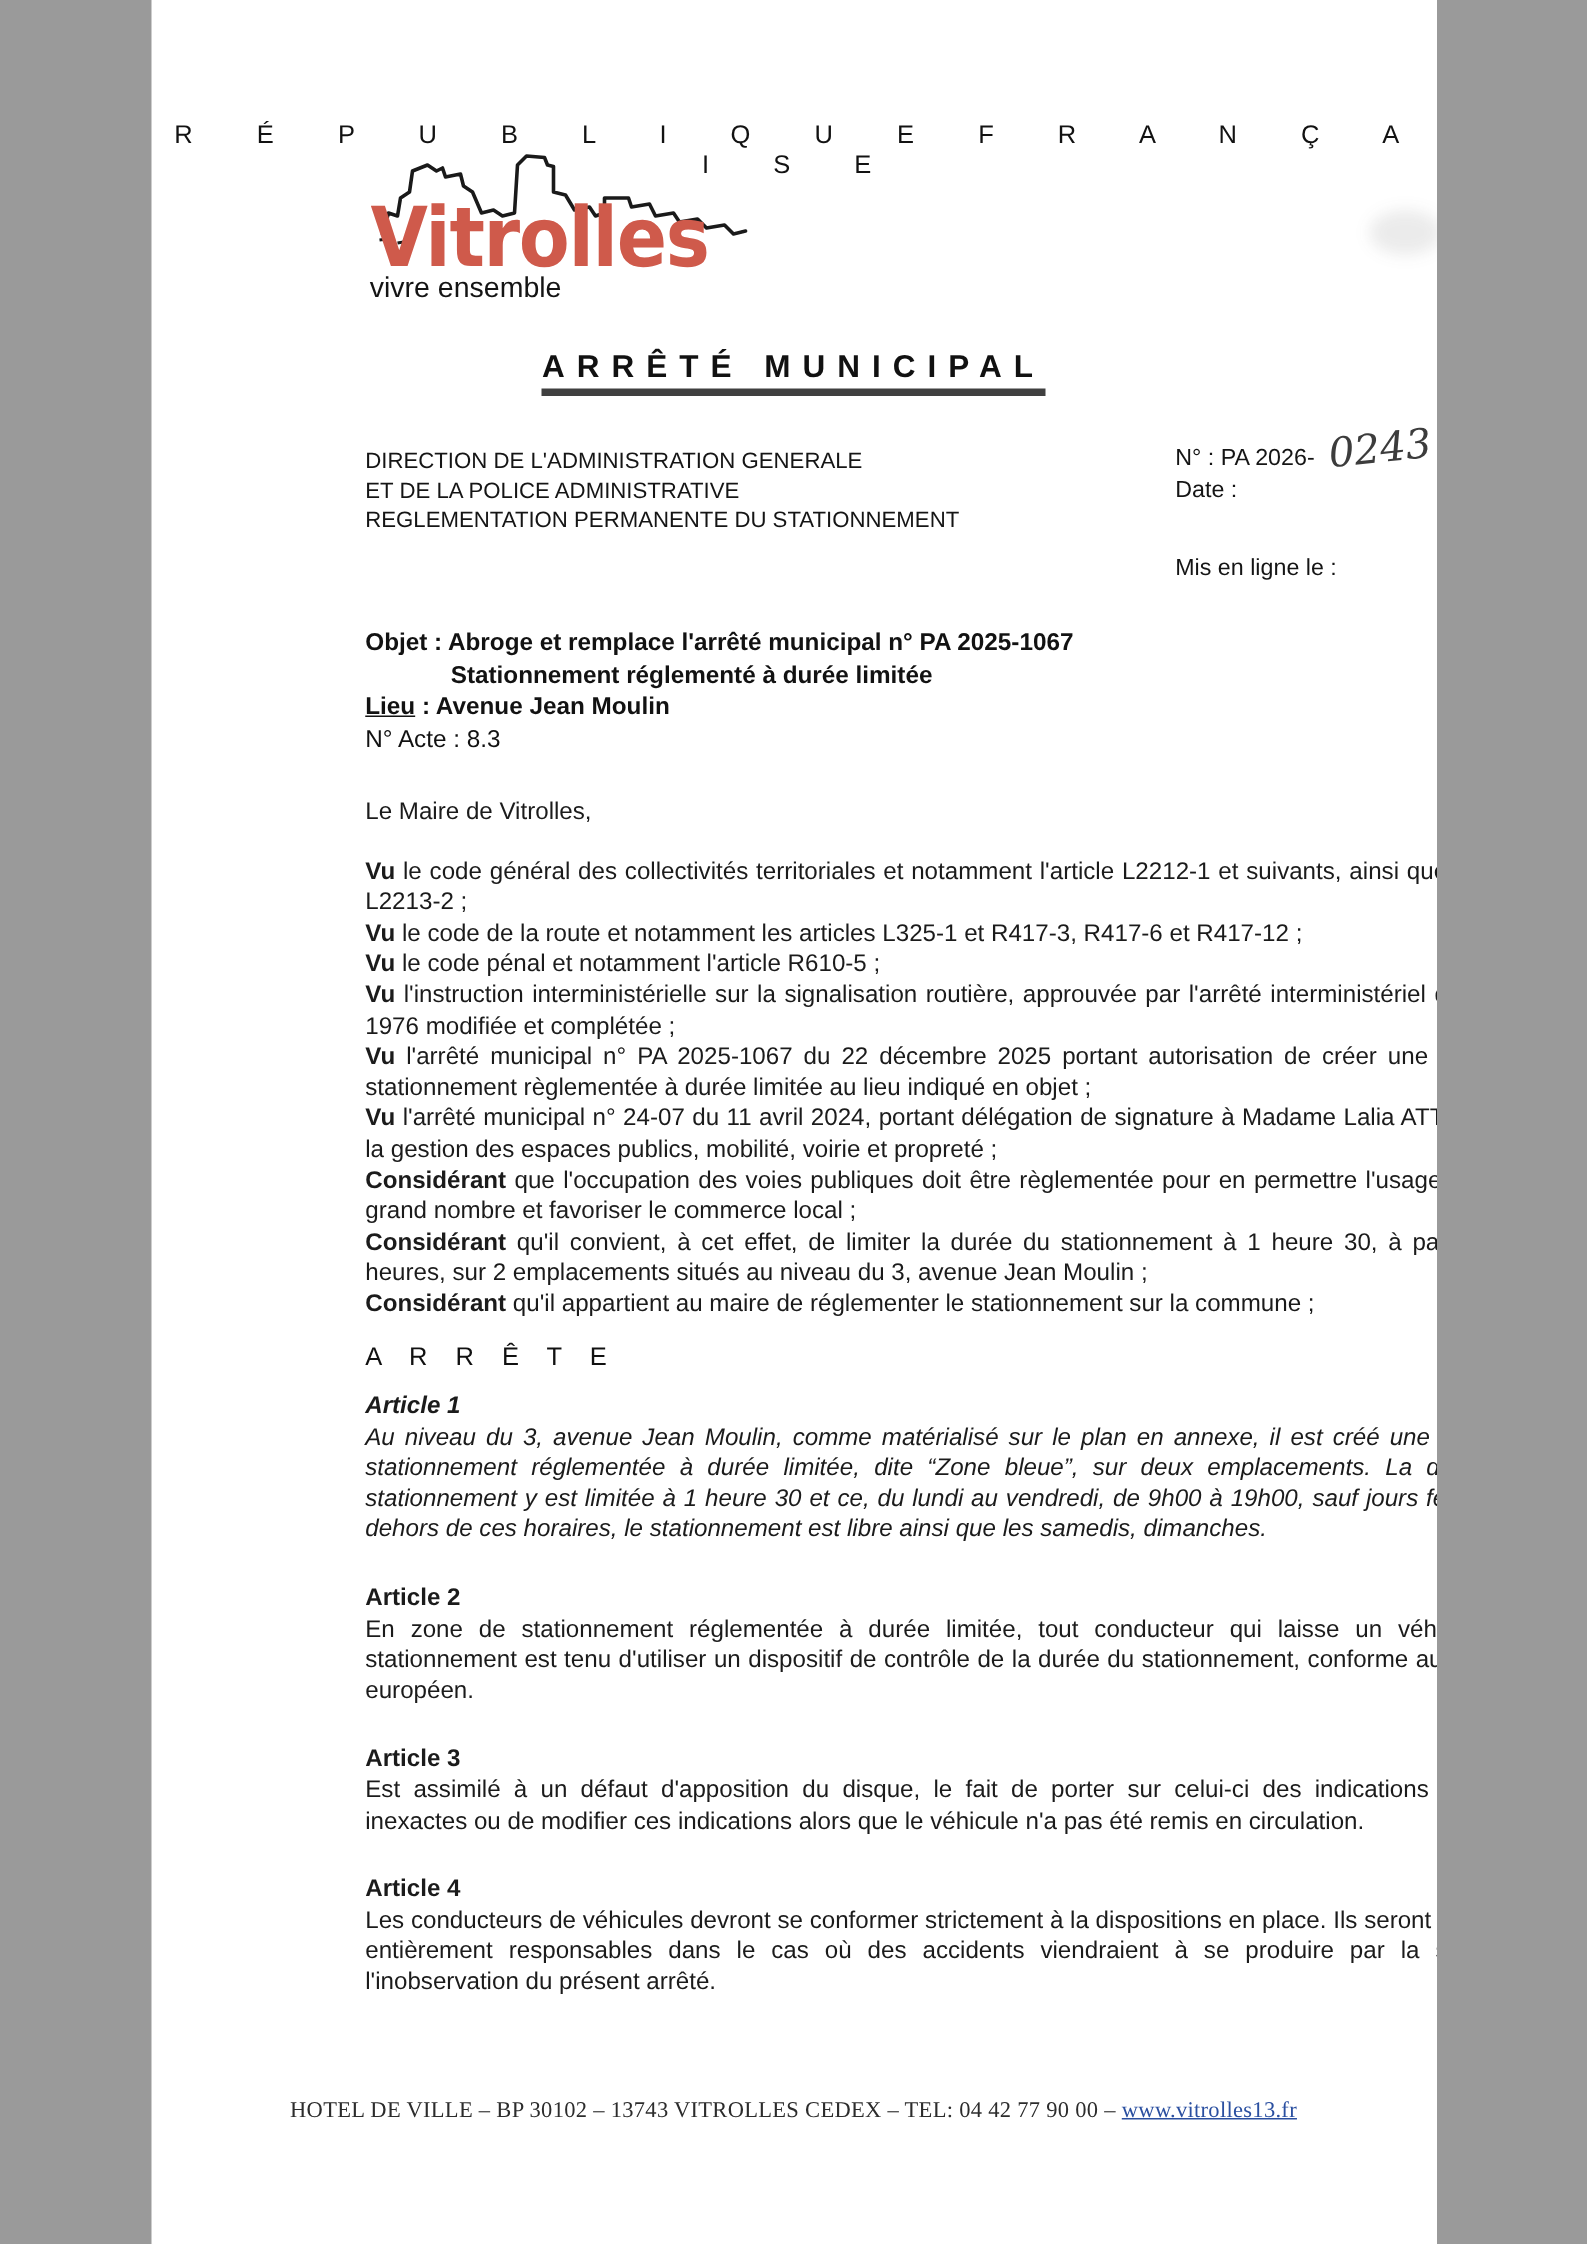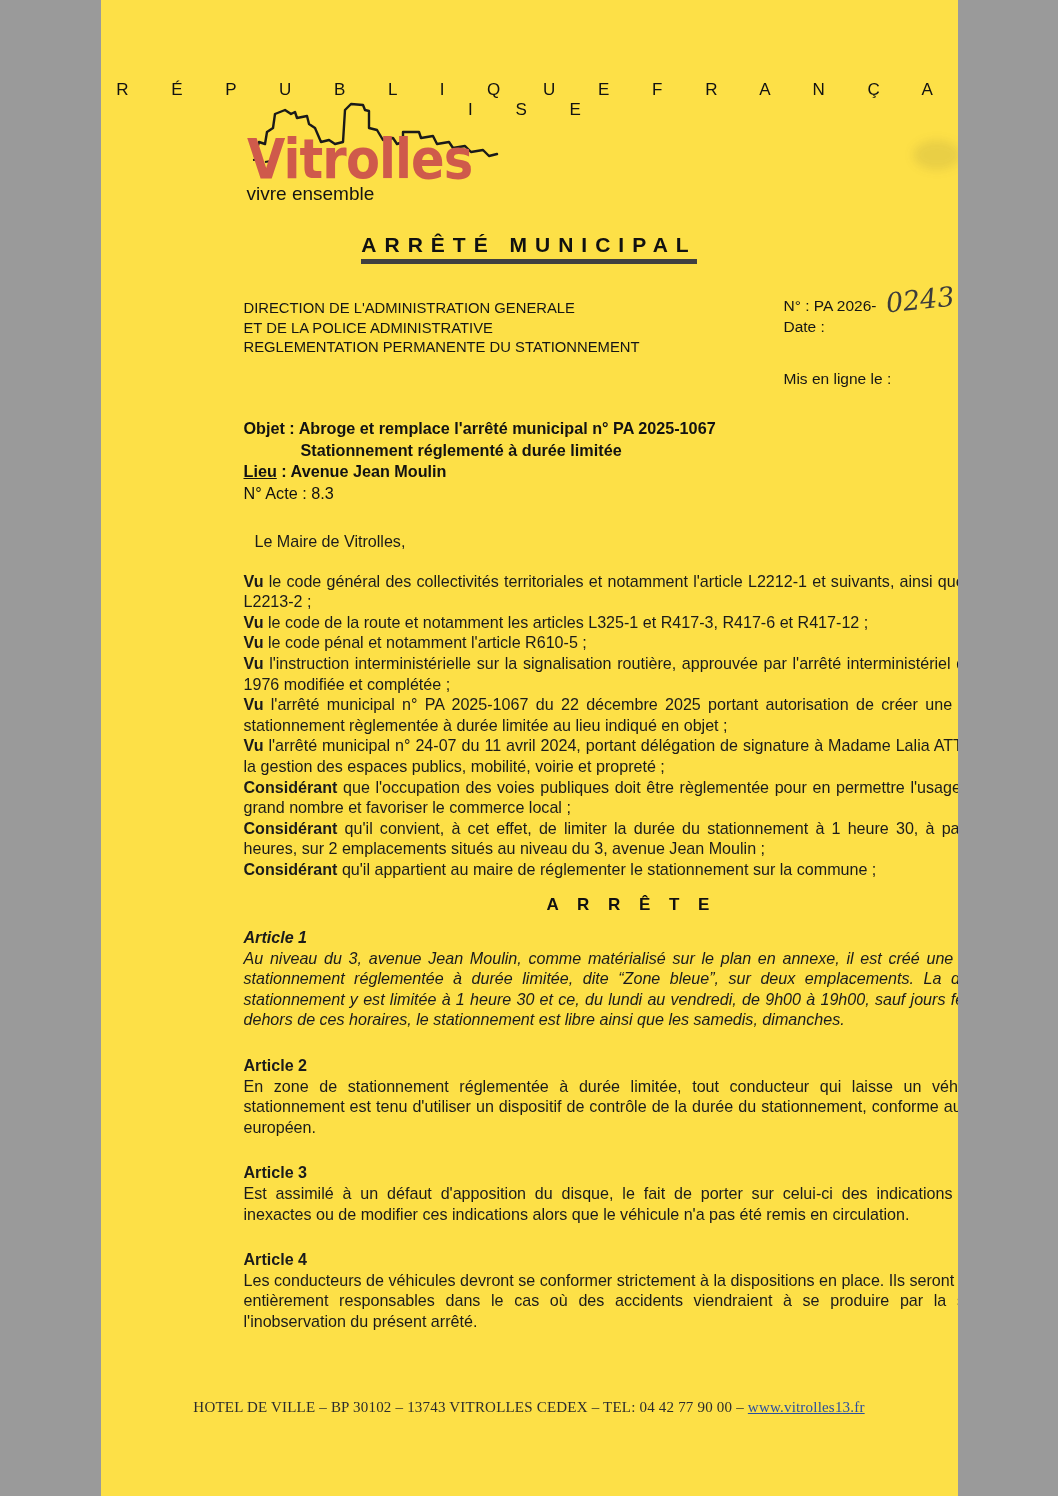--- a/index.html
+++ b/index.html
@@ -1,18 +1,18 @@
 <!DOCTYPE html>
 <html><head>
 <meta charset="utf-8">
 <style>
   html,body{margin:0;padding:0;background:#9a9a9a;}
   .page{
     position:relative;width:857px;height:1496px;margin:0 auto;
-    background:#fde047;overflow:hidden;
+    background:#ffffff;overflow:hidden;
     font-family:"Liberation Sans",sans-serif;color:#1c1c1c;
   }
   
   .republic{
     position:absolute;top:80px;left:0;width:100%;text-align:center;
     font-size:17px;letter-spacing:9px;word-spacing:20px;color:#121212;
   }
   .logo{position:absolute;left:146px;top:98px;width:270px;}
   .skyline{display:block;margin-left:4px;}
   .wordmark{
@@ -45,24 +45,24 @@
   
   .subject{position:absolute;left:143px;top:418px;font-size:16.2px;line-height:21.5px;color:#121212;}
   .subject .b{font-weight:bold;}
   .subject .indent{padding-left:57px;}
   .subject .u{text-decoration:underline;}
   
   .content{
     position:absolute;left:143px;top:531px;width:776px;
     font-size:16.1px;line-height:20.6px;text-align:justify;color:#1b1b1b;
   }
-  .salutation{margin:0 0 19px 11px;}
+  .salutation{margin:0 0 19px 0;}
   .recital{margin:0;}
   .recital b{font-weight:bold;}
-  .arrete{text-align:center;font-weight:bold;font-size:17px;letter-spacing:7px;margin:15px 0 7px;color:#111;}
+  .arrete{text-align:left;font-weight:normal;font-size:17px;letter-spacing:7px;margin:15px 0 7px;color:#111;}
   .article{margin-top:25px;}
   .article.first{margin-top:12px;font-style:italic;}
   .article-title{font-weight:bold;margin:0;}
   .article p{margin:0;}
   
   .footer{
     position:absolute;top:1399px;left:0;width:100%;text-align:center;
     font-family:"Liberation Serif",serif;font-size:15px;color:#2c2c2c;letter-spacing:0.2px;
   }
   .footer a{color:#2a4fa0;text-decoration:underline;}

